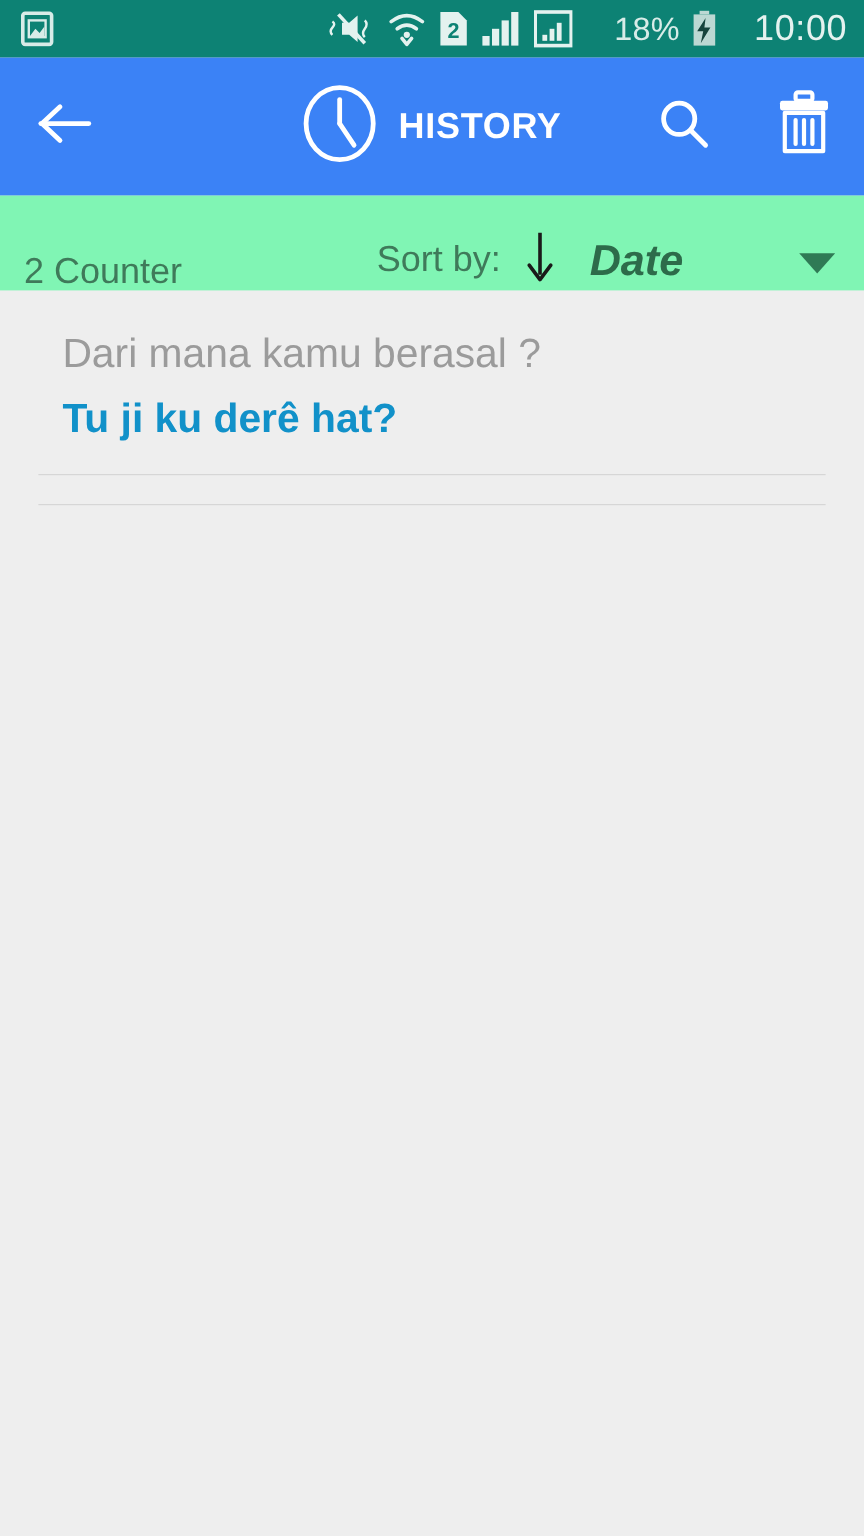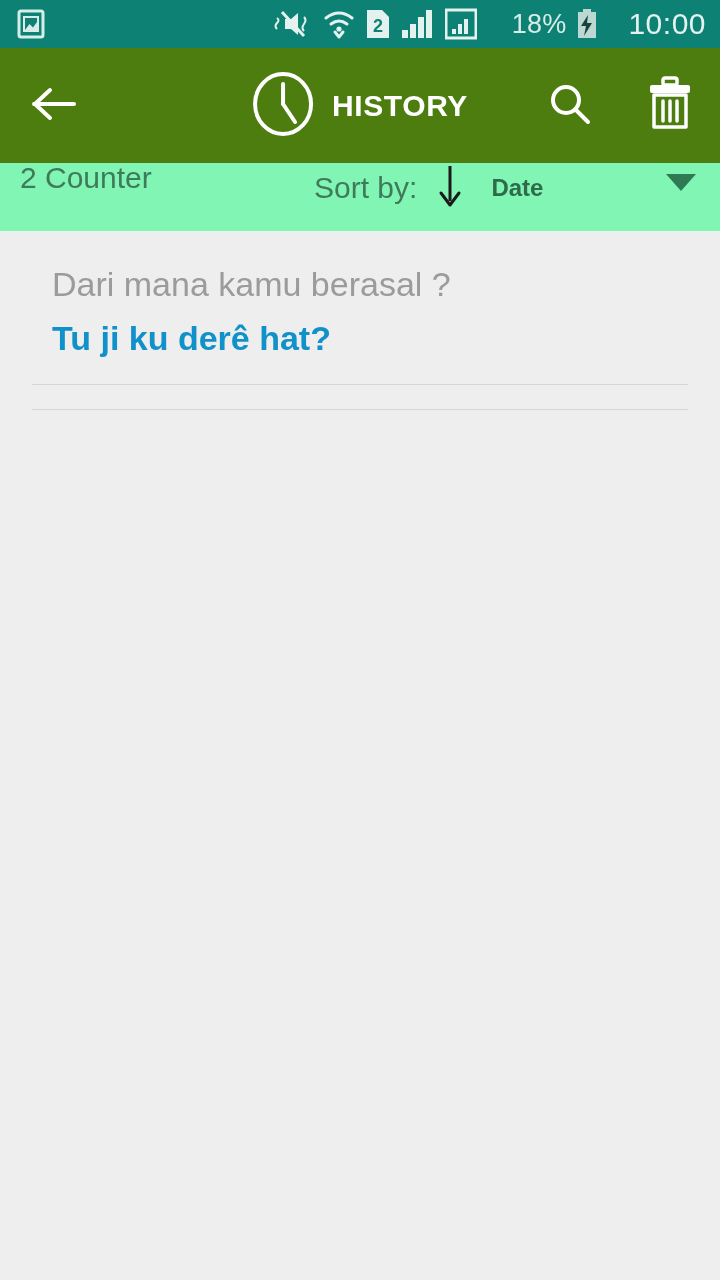--- a/index.html
+++ b/index.html
@@ -47,21 +47,21 @@
     color: #e4f2ef;
     font-size: 30px;
     letter-spacing: 0.5px;
     line-height: 1;
     margin-left: 20px;
   }
 
   
   .app-bar {
     height: 115px;
-    background: #4d7c0f;
+    background: #3b82f6;
     display: flex;
     align-items: center;
     padding: 0 22px 0 26px;
     position: relative;
   }
   .back-btn {
     width: 56px;
     height: 56px;
     display: flex;
     align-items: center;
@@ -91,24 +91,24 @@
   .bar-btn {
     width: 56px;
     height: 56px;
     display: flex;
     align-items: center;
     justify-content: center;
   }
 
   
   .sort-bar {
-    height: 68px;
+    height: 79px;
     background: #80f5b4;
     display: flex;
-    align-items: flex-start;
+    align-items: flex-end;
     padding: 0 18px 0 20px;
     position: relative;
   }
   .counter-label {
     color: #3f7a5a;
     font-size: 30px;
     line-height: 1;
   }
   .sort-group {
     position: absolute;
@@ -117,24 +117,25 @@
     align-items: center;
     gap: 20px;
   }
   .sort-by-label {
     color: #3f7a5a;
     font-size: 30px;
     line-height: 1;
   }
   .sort-value {
     color: #2d6b4a;
-    font-size: 24px;
+    font-size: 36px;
     font-weight: bold;
     line-height: 1;
     margin-left: 8px;
+    font-style: italic;
   }
   .dropdown-caret {
     margin-left: auto;
     width: 42px;
     height: 42px;
     display: flex;
     align-items: center;
     justify-content: center;
   }
 

